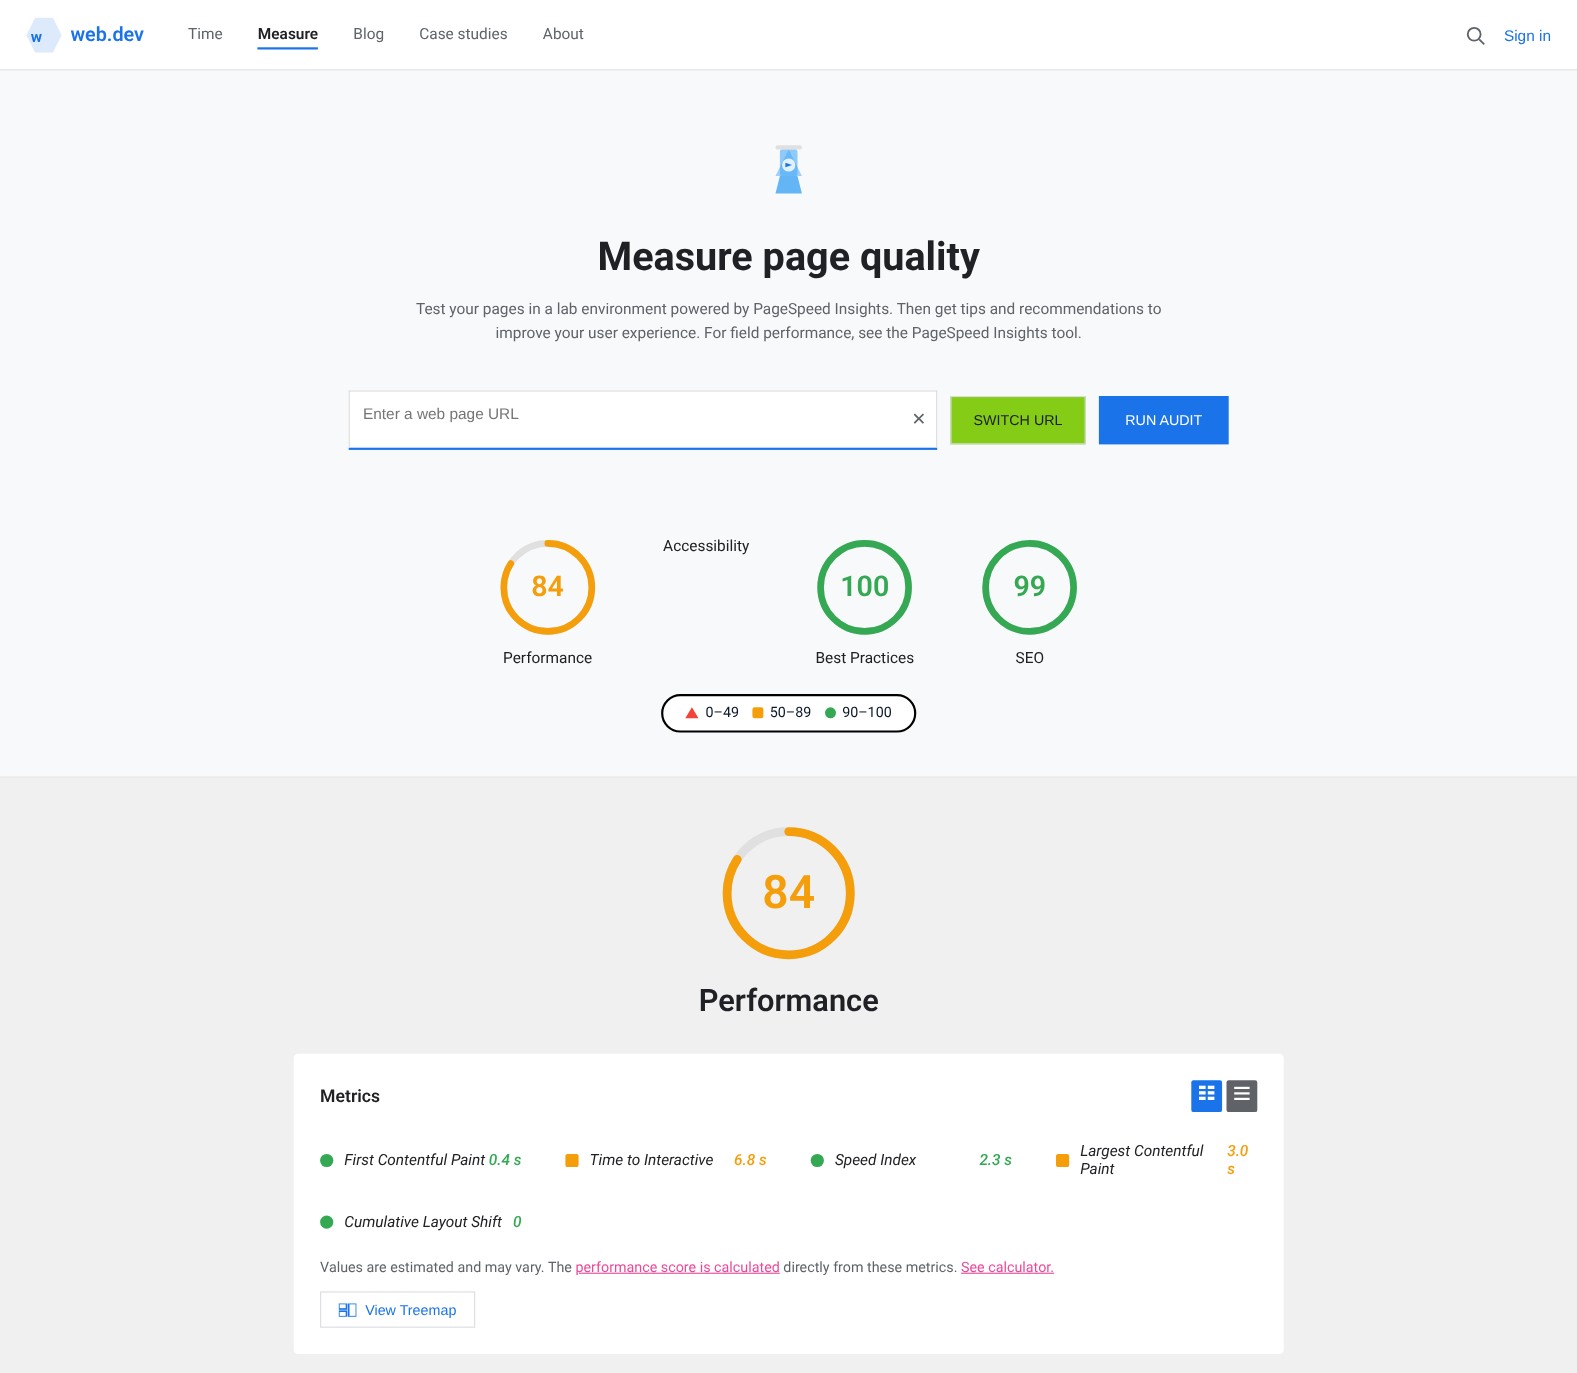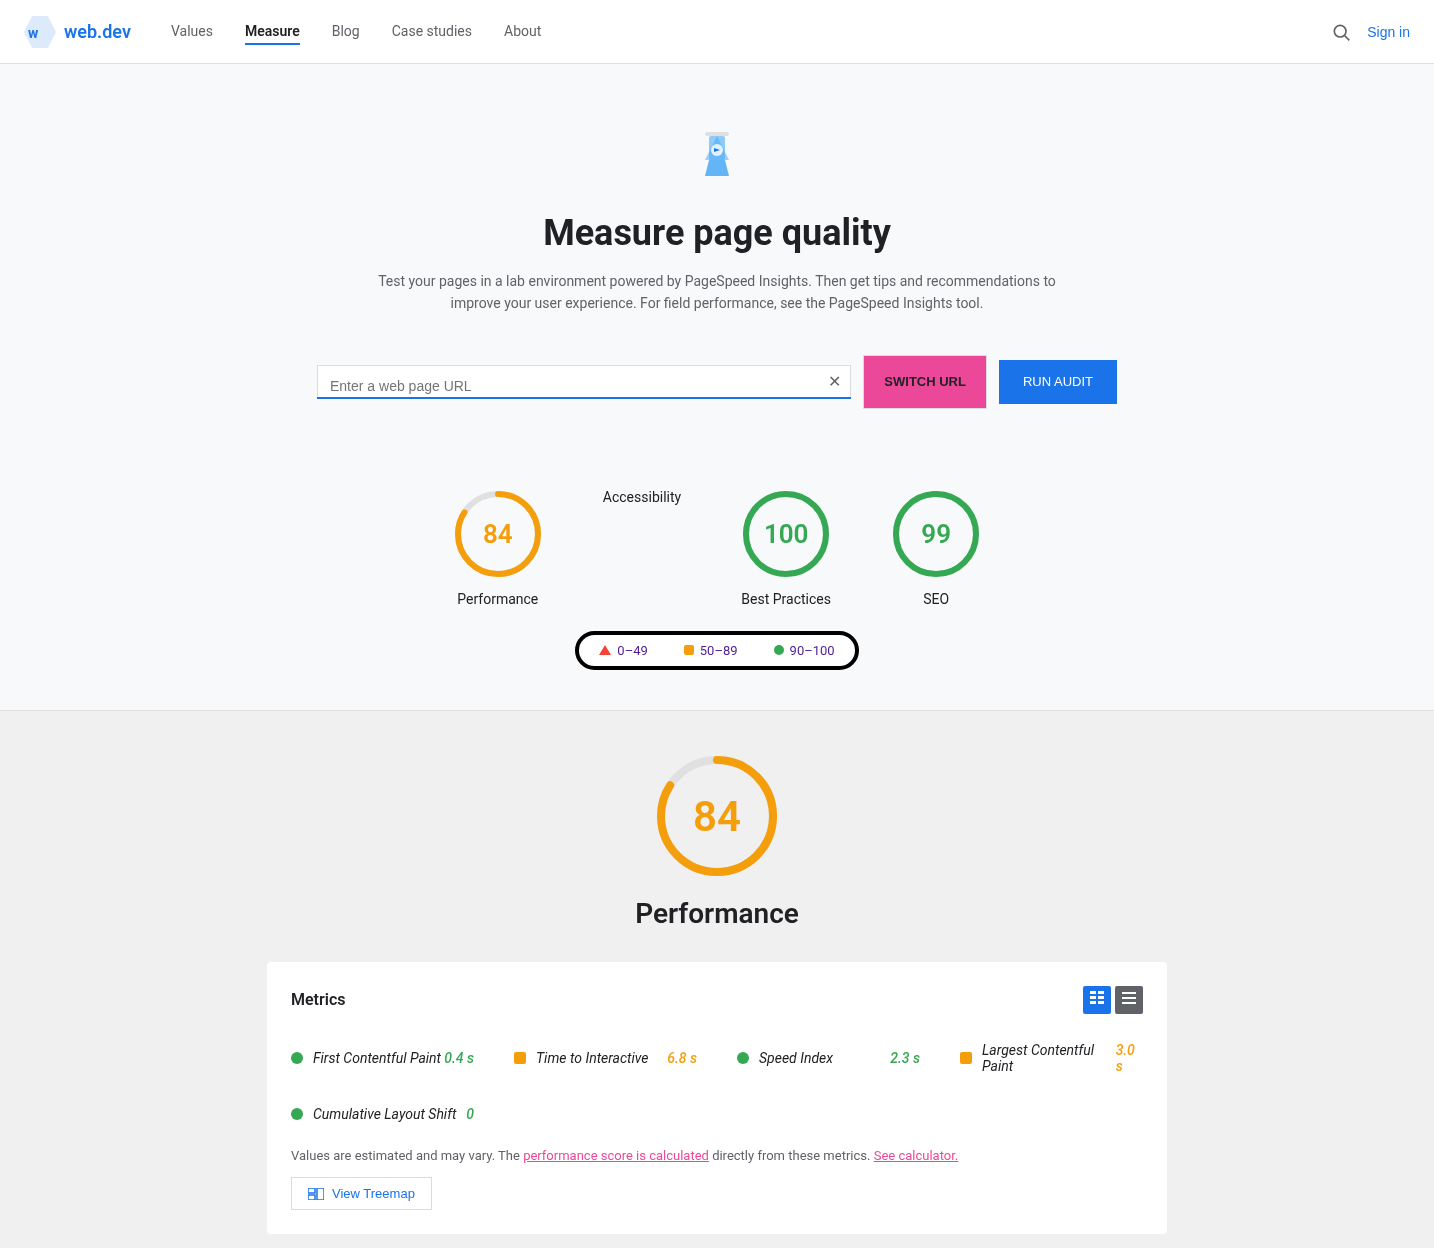--- a/index.html
+++ b/index.html
@@ -61,34 +61,34 @@
     }
     .url-form {
       display: flex; align-items: center; gap: 12px; justify-content: center; max-width: 800px; margin: 0 auto;
     }
     .url-input-wrap {
       flex: 1; position: relative;
       border-bottom: 2px solid #1a73e8;
       background: #fff;
     }
     .url-input {
-      width: 100%; padding: 12px 40px 3px 12px;
+      width: 100%; padding: 12px 40px 23px 12px;
       border: 1px solid #dadce0; outline: none;
       font-size: 14px; color: #202124; background: transparent;
       border-bottom: none;
     }
     .clear-icon {
       position: absolute; right: 10px; top: 50%; transform: translateY(-50%);
       color: #5f6368; cursor: pointer; font-size: 16px; background: none; border: none;
     }
     .switch-url-btn {
-      border: 1px solid #dadce0; background: #ec4899;
-      padding: 10px 20px; font-size: 13px; font-weight: 700;
+      border: 1px solid #dadce0; background: #84cc16;
+      padding: 10px 20px; font-size: 13px; font-weight: 400;
       cursor: pointer; color: #202124; white-space: nowrap;
-      height: 54px;
+      height: 44px;
     }
     .run-audit-btn {
       background: #1a73e8; color: #fff;
       border: none; padding: 10px 24px;
       font-size: 13px; font-weight: 500;
       cursor: pointer; height: 44px;
       white-space: nowrap;
     }
 
     
@@ -111,23 +111,23 @@
       transform: rotate(-90deg);
     }
     .score-ring-number {
       position: absolute; top: 50%; left: 50%; transform: translate(-50%, -50%);
       font-size: 26px; font-weight: 600;
     }
     .score-label {
       font-size: 14px; color: #202124;
     }
     .legend {
-      display: flex; align-items: center; gap: 36px;
-      background: #fff; border: 4px solid #000000; border-radius: 20px;
-      padding: 8px 20px; font-size: 13px; color: #4c1d95;
+      display: flex; align-items: center; gap: 12px;
+      background: #fff; border: 2px solid #000000; border-radius: 20px;
+      padding: 8px 20px; font-size: 13px; color: #0f172a;
     }
     .legend-item {
       display: flex; align-items: center; gap: 6px;
     }
     .legend-dot {
       width: 10px; height: 10px; border-radius: 2px;
     }
     .legend-triangle {
       width: 0; height: 0;
       border-left: 6px solid transparent;
@@ -222,21 +222,21 @@
 
 <nav>
   <a class="nav-logo">
     <svg class="nav-logo-icon" viewBox="0 0 32 32">
       <polygon points="0,16 8,0 24,0 32,16 24,32 8,32" fill="#1a73e8" opacity="0.15"></polygon>
       <text x="4" y="22" font-size="14" font-weight="700" fill="#1a73e8">w</text>
     </svg>
     <span>web.dev</span>
   </a>
   <div class="nav-links">
-    <a class="nav-link">Values</a>
+    <a class="nav-link">Time</a>
     <a class="nav-link active">Measure</a>
     <a class="nav-link">Blog</a>
     <a class="nav-link">Case studies</a>
     <a class="nav-link">About</a>
   </div>
   <div class="nav-right">
     <button class="search-icon-btn">
       <svg width="20" height="20" viewBox="0 0 24 24" fill="none" stroke="#5f6368" stroke-width="2">
         <circle cx="11" cy="11" r="7"></circle>
         <line x1="16.5" y1="16.5" x2="22" y2="22"></line>

